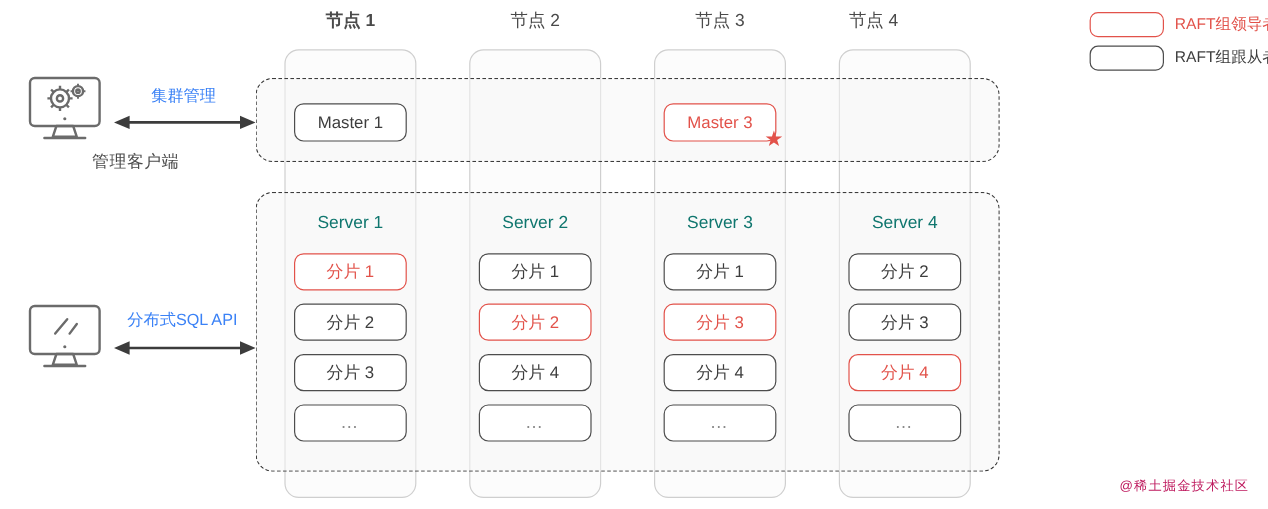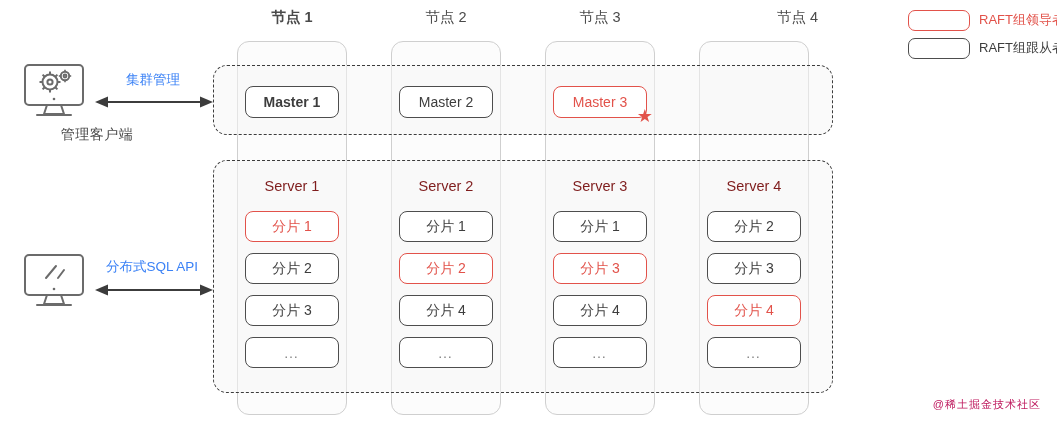--- a/index.html
+++ b/index.html
@@ -51,21 +51,21 @@
     border:1.4px solid #4d4d4d;border-radius:8px;background:#ffffff;
     display:flex;align-items:center;justify-content:center;
     font-size:14px;color:#3d3d3d;white-space:nowrap;
   }
   .pill.leader{border-color:#e2524a;color:#e2524a;}
   .pill.dots{color:#8a8a8a;font-size:15px;letter-spacing:2px;}
 
   .master-pill{width:94px;height:32px;top:86px;}
   .server-title{
     position:absolute;top:178px;width:110px;text-align:center;
-    font-size:14.5px;color:#7f1d1d;white-space:nowrap;
+    font-size:14.5px;color:#0f766e;white-space:nowrap;
   }
   .shard-pill{width:94px;height:31px;}
 
   .star{
     position:absolute;right:-7px;bottom:-8px;color:#e2524a;
     font-size:18px;line-height:1;
   }
 
   
   .legend{position:absolute;left:908px;top:8px;}
@@ -110,21 +110,21 @@
       <circle cx="45" cy="14" r="1.4"></circle>
       <g stroke-width="1.6">
         <line x1="45" y1="7.8" x2="45" y2="9.6"></line>
         <line x1="45" y1="18.4" x2="45" y2="20.2"></line>
         <line x1="38.8" y1="14" x2="40.6" y2="14"></line>
         <line x1="49.4" y1="14" x2="51.2" y2="14"></line>
       </g>
       <circle cx="34" cy="37" r="1.3" fill="#6b6b6b" stroke="none"></circle>
     </svg>
   </div>
-  <div class="client-label" style="left:0;top:126px;width:108px;padding-left:43px;">管理客户端</div>
+  <div class="client-label" style="left:16px;top:126px;width:108px;padding-left:43px;">管理客户端</div>
 
   <div class="flow-caption" style="left:93px;top:71px;width:120px;">集群管理</div>
   <div class="abs" style="left:95px;top:94px;">
     <svg width="118" height="16" viewBox="0 0 118 16">
       <line x1="12" y1="8" x2="106" y2="8" stroke="#3c3c3c" stroke-width="2.2"></line>
       <path d="M0 8 L13 2.4 L13 13.6 Z" fill="#3c3c3c"></path>
       <path d="M118 8 L105 2.4 L105 13.6 Z" fill="#3c3c3c"></path>
     </svg>
   </div>
 
@@ -149,30 +149,27 @@
   </div>
 
   <div class="node-col" style="left:237px;"></div>
   <div class="node-col" style="left:391px;"></div>
   <div class="node-col" style="left:545px;"></div>
   <div class="node-col" style="left:699px;"></div>
 
   <div class="node-title" style="left:237px;top:8px;font-weight:bold;">节点 1</div>
   <div class="node-title" style="left:391px;top:8px;">节点 2</div>
   <div class="node-title" style="left:545px;top:8px;">节点 3</div>
-  <div class="node-title" style="left:708px;top:8px;text-align:right;">节点 4</div>
+  <div class="node-title" style="left:673px;top:8px;">节点 4</div>
 
   <div class="group-frame" id="master-group"></div>
   <div class="group-frame" id="server-group"></div>
 
-  <div class="pill master-pill" style="left:245px;font-weight:bold;">
+  <div class="pill master-pill" style="left:245px;">
     <span>Master 1</span>
-  </div>
-  <div class="pill master-pill" style="left:399px;">
-    <span>Master 2</span>
   </div>
   <div class="pill master-pill leader" style="left:553px;">
     <span>Master 3</span>
     <span class="star">★</span>
   </div>
 
   <div class="server-title" style="left:237px;">Server 1</div>
   <div class="server-title" style="left:391px;">Server 2</div>
   <div class="server-title" style="left:545px;">Server 3</div>
   <div class="server-title" style="left:699px;">Server 4</div>

